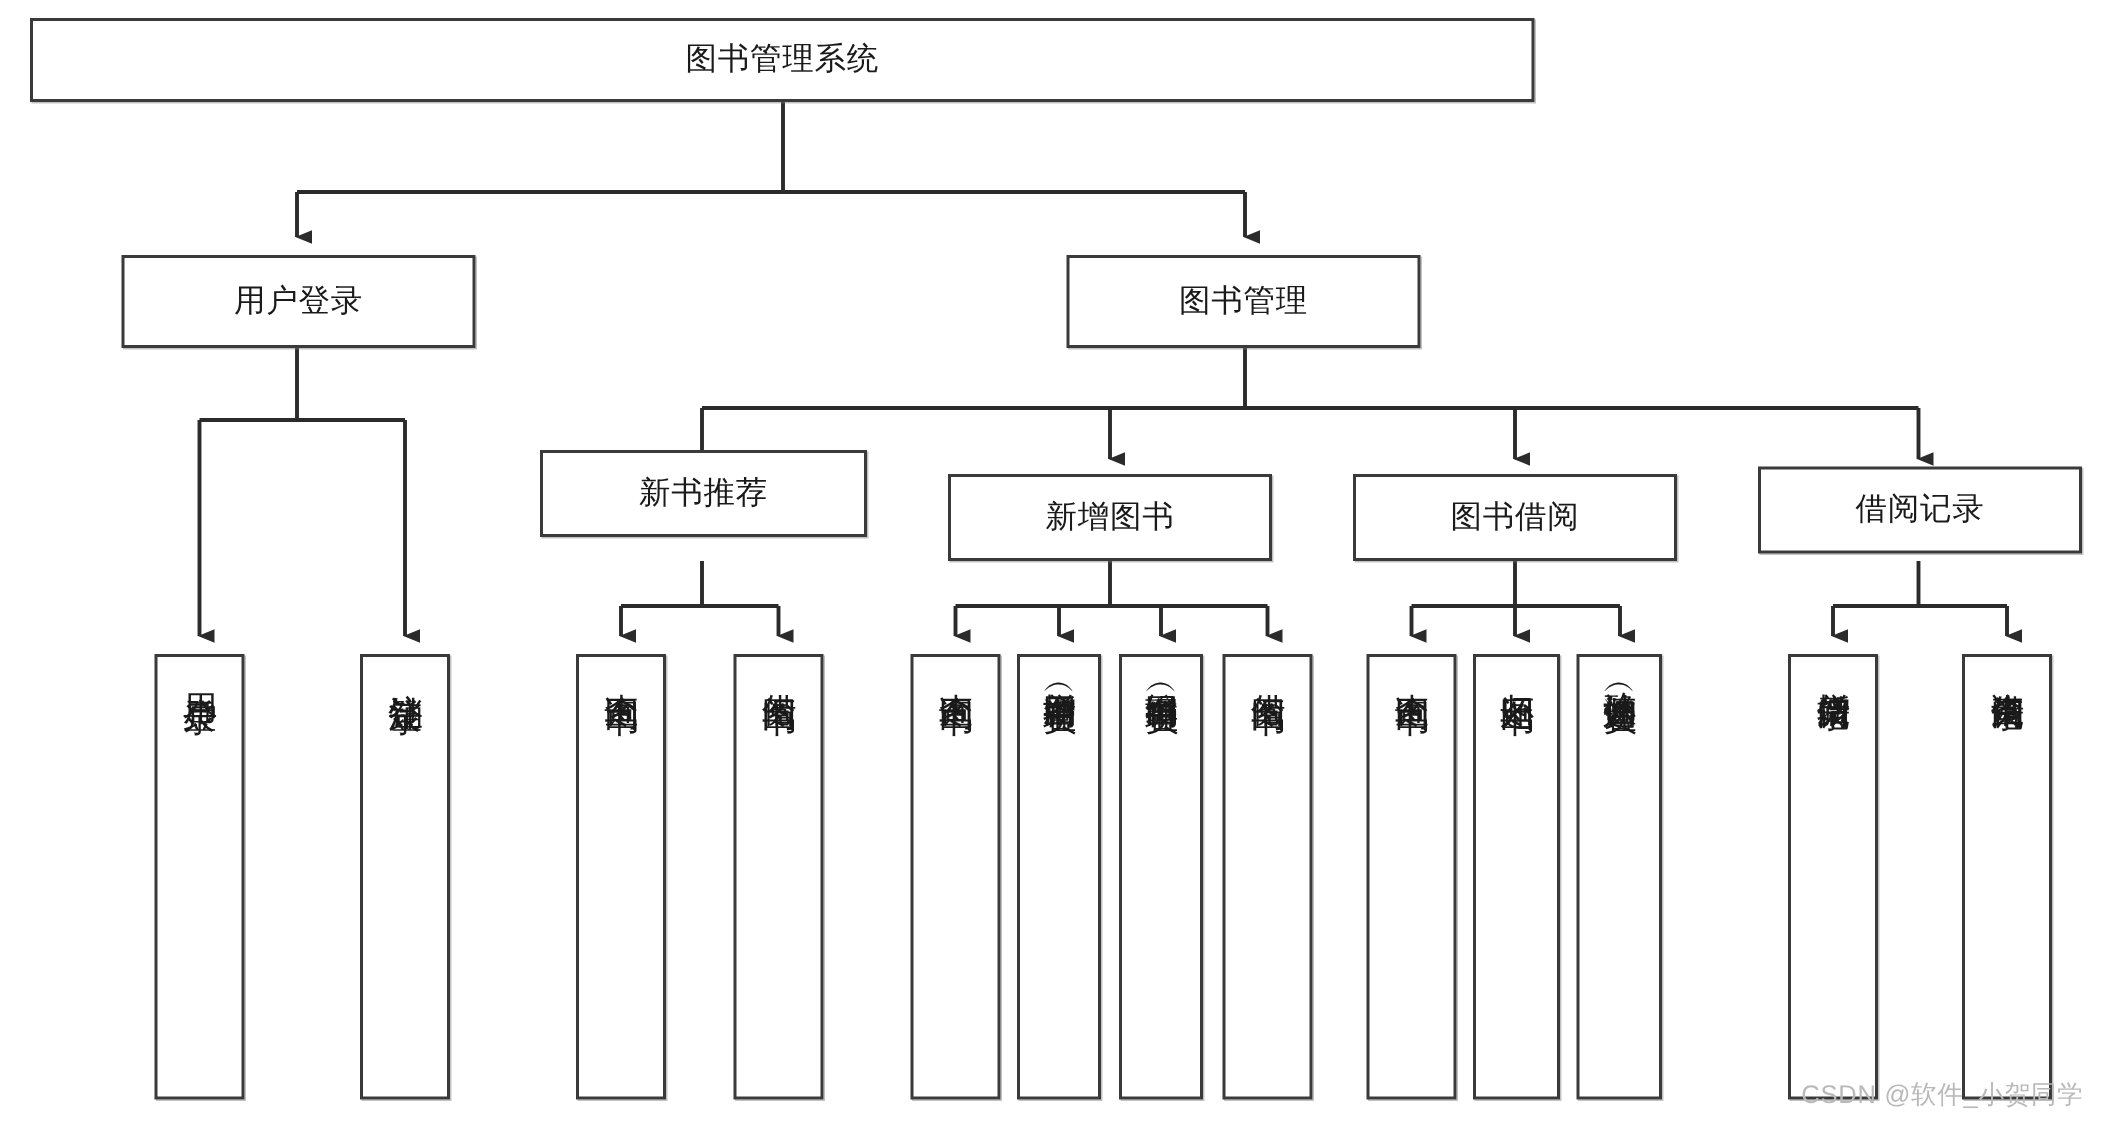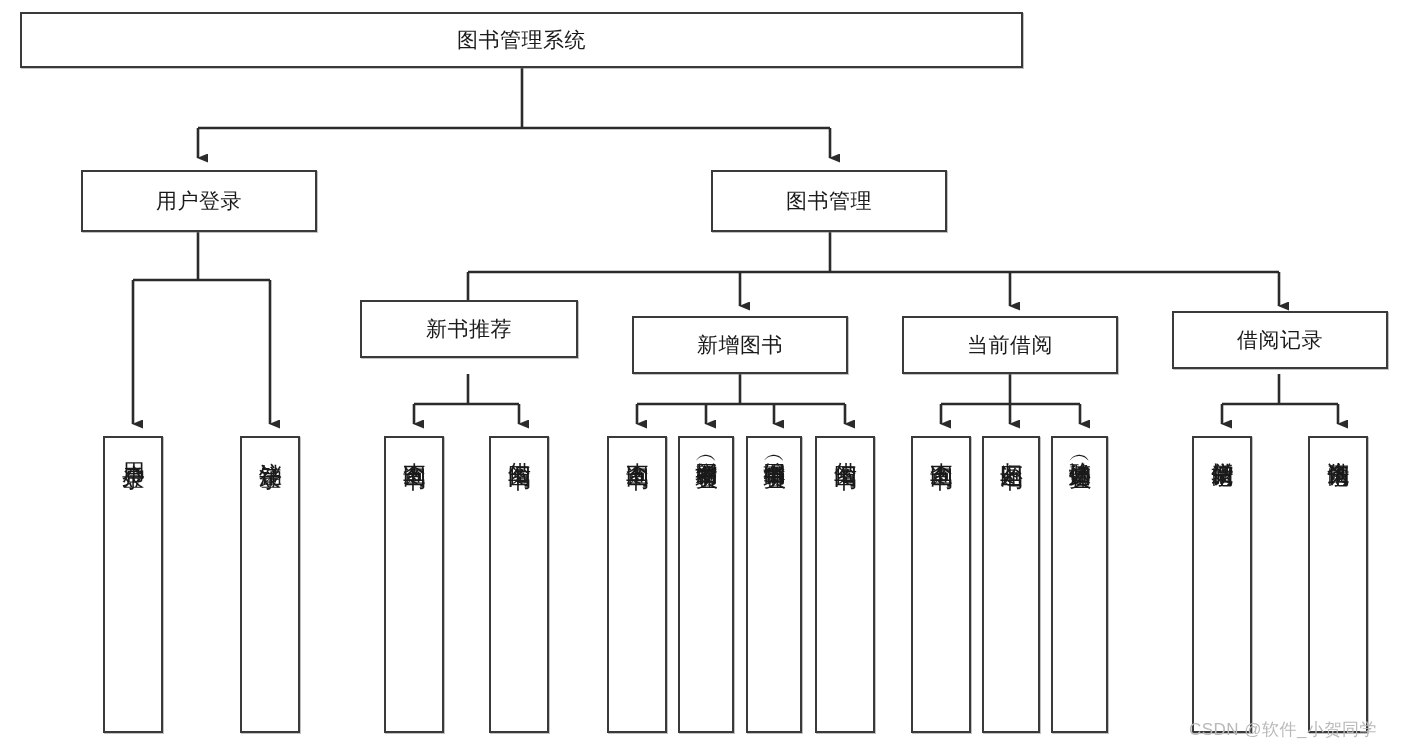--- a/index.html
+++ b/index.html
@@ -59,21 +59,21 @@
     line-height: 1.04;
     letter-spacing: 2px;
     white-space: nowrap;
   }
   .node.vert.tall .label {
     font-size: 22px;
     letter-spacing: 1px;
   }
   .watermark {
     position: absolute;
-    right: 28px;
+    right: 16px;
     bottom: 6px;
     font-size: 17px;
     color: #b9b9b9;
     letter-spacing: 0.5px;
     user-select: none;
   }
 </style>
 </head>
 <body>
 
@@ -140,21 +140,21 @@
     <span class="label">图书管理</span>
   </div>
 
   <div class="node horiz" style="left:360px; top:300px; width:218px; height:58px;">
     <span class="label">新书推荐</span>
   </div>
   <div class="node horiz" style="left:632px; top:316px; width:216px; height:58px;">
     <span class="label">新增图书</span>
   </div>
   <div class="node horiz" style="left:902px; top:316px; width:216px; height:58px;">
-    <span class="label">当前借阅</span>
+    <span class="label">图书借阅</span>
   </div>
   <div class="node horiz" style="left:1172px; top:311px; width:216px; height:58px;">
     <span class="label">借阅记录</span>
   </div>
 
   <div class="node vert" style="left:103px; top:436px; width:60px; height:297px;">
     <span class="label">用户登录</span>
   </div>
   <div class="node vert" style="left:240px; top:436px; width:60px; height:297px;">
     <span class="label">注销登录</span>

